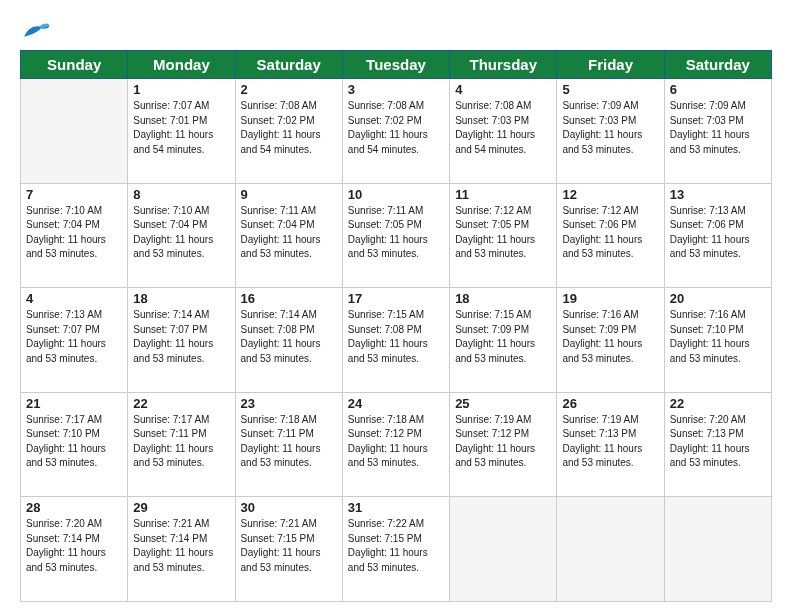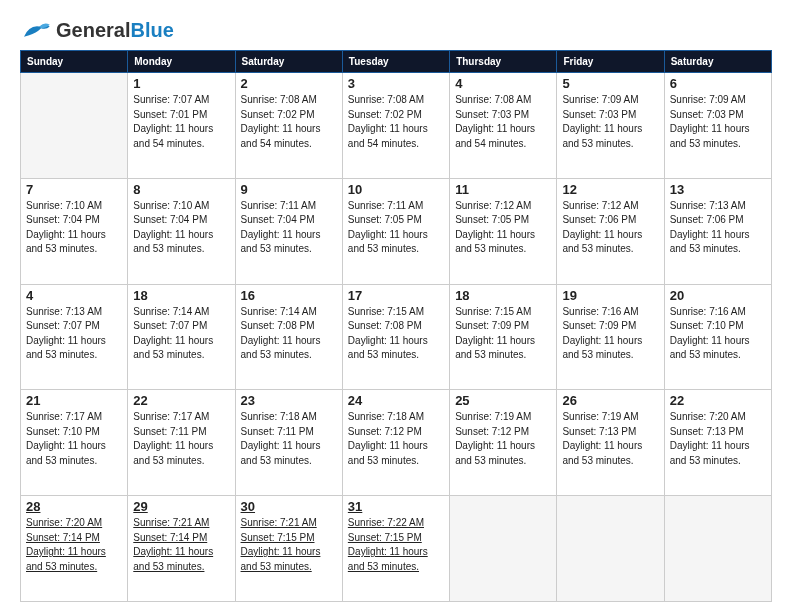--- a/index.html
+++ b/index.html
@@ -52,43 +52,42 @@
       color: #444;
     }
     .calendar {
       flex: 1;
       border: 1px solid #ccc;
       border-collapse: collapse;
       width: 100%;
       table-layout: fixed;
     }
     .calendar th {
-      background-color: #0f172a;
+      background-color: #15803d;
       color: white;
-      text-align: left;
+      text-align: center;
       padding: 5px 6px;
-      font-size: 10px;
+      font-size: 15px;
       font-weight: bold;
       border: 1px solid #1a5a9a;
     }
     .calendar td {
       vertical-align: top;
       padding: 3px 5px 3px 5px;
       border: 1px solid #ccc;
       font-size: 10.2px;
       color: #222;
       background: #fff;
       height: 76px;
     }
     .calendar td.empty {
       background: #f5f5f5;
     }
     .calendar tr:last-child td {
       height: 72px;
-      text-decoration: underline;
     }
     .day-num {
       font-size: 13px;
       font-weight: bold;
       display: block;
       margin-bottom: 2px;
     }
     .day-info {
       font-size: 10px;
       line-height: 1.45;
@@ -99,23 +98,20 @@
 <body>
 
 <div class="page">
   <div class="header">
     <div class="logo">
       <div class="logo-row">
         <svg class="logo-bird" viewBox="0 0 36 28" xmlns="http://www.w3.org/2000/svg">
           <path d="M4 22 Q10 8 22 10 Q28 6 34 10 Q30 14 24 12 Q18 18 10 20 Z" fill="#1a7fc1"></path>
           <path d="M22 10 Q28 4 34 8 Q30 12 24 12 Z" fill="#4aa8e0"></path>
         </svg>
-        <div>
-          <span style="font-size:20px;font-weight:bold;color:#333;">General</span><span style="font-size:20px;font-weight:bold;color:#1a7fc1;">Blue</span>
-        </div>
       </div>
     </div>
     <div class="title-block">
       <h1></h1>
       <h2></h2>
     </div>
   </div>
 
   <table class="calendar">
     <thead>

